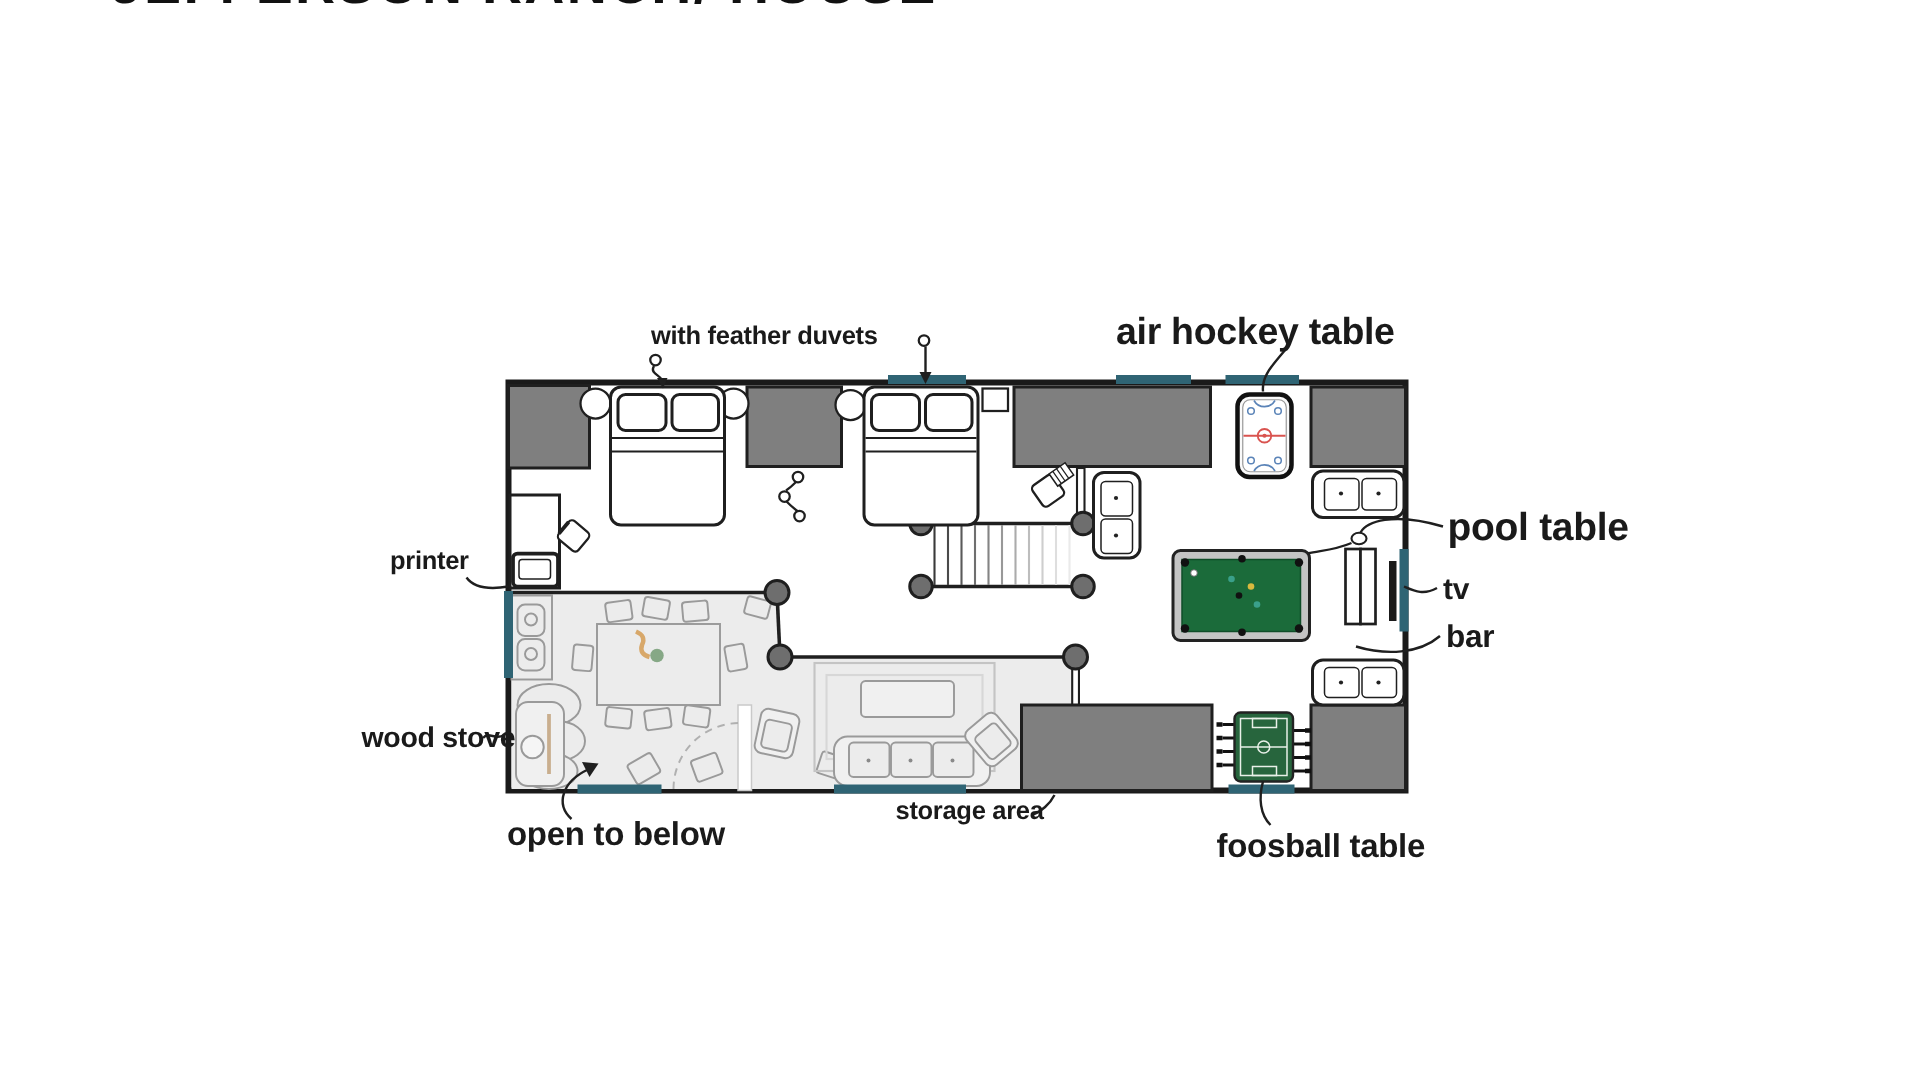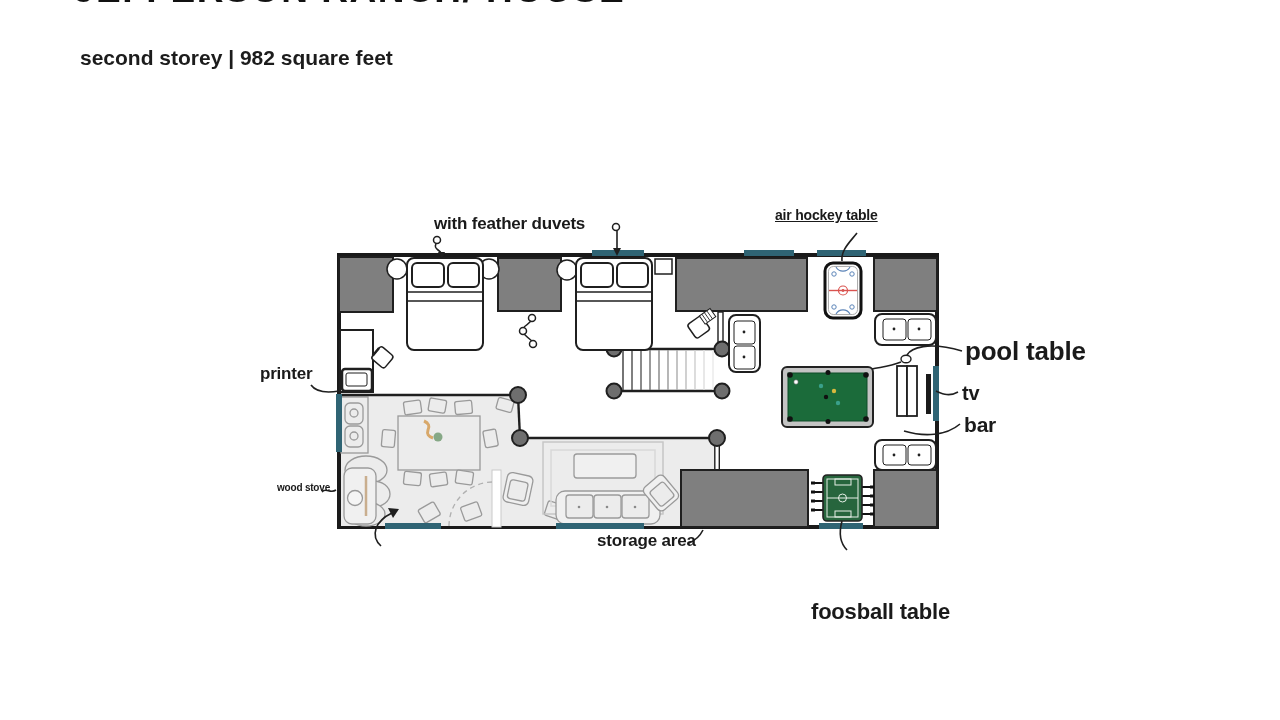--- a/index.html
+++ b/index.html
@@ -23,21 +23,20 @@
   .leader{fill:none;stroke:#1f1f1f;stroke-width:1.6;}
   .ahead{fill:#1f1f1f;stroke:none;}
   .dot{fill:#222;stroke:none;}
 </style>
 </head>
 <body>
 
 <div class="screen">
 
   <div class="title-cut">JEFFERSON RANCH/ HOUSE</div>
-  <div class="subtitle">second storey | 982 square feet</div>
 
   <svg width="1280" height="720" viewBox="0 0 1280 720">
 
     <rect class="wall-rect" x="339" y="255" width="598" height="272"></rect>
 
     <polygon class="below-fill" points="341,395 518,395 518,438 717,438 717,526 341,526"></polygon>
 
     <g>
       <rect class="bf" x="341" y="397" width="27" height="56"></rect>
       <rect class="bf" x="345" y="403" width="18" height="21" rx="5"></rect>
@@ -295,21 +294,22 @@
     <path class="leader" d="M 322 492 C 326 487 330 494 336 490"></path>
     <g>
       <path class="leader" d="M 381 546 C 370 536 375 521 392 513" stroke-width="2.2"></path>
       <polygon class="ahead" points="388,508 399,509 393,518"></polygon>
     </g>
     <path class="leader" d="M 689 543 C 694 541 700 536 703 530"></path>
     <path class="leader" d="M 847 550 C 840 543 839 532 842 521"></path>
   </svg>
 
   <div class="lbl" style="left:434px;top:214px;font-size:17px;text-align:right;">with feather duvets</div>
-  <div class="lbl" style="left:775px;top:207px;font-size:14px;text-decoration:underline;">air hockey table</div>
+  <div class="lbl" style="left:744px;top:207px;font-size:25px;">air hockey table</div>
   <div class="lbl" style="left:965px;top:336px;font-size:26px;text-align:center;">pool table</div>
   <div class="lbl" style="left:962px;top:382px;font-size:20px;">tv</div>
   <div class="lbl" style="left:964px;top:413px;font-size:21px;">bar</div>
   <div class="lbl" style="left:260px;top:364px;font-size:17px;">printer</div>
-  <div class="lbl" style="left:241px;top:482px;font-size:10px;margin-left:36px;">wood stove</div>
+  <div class="lbl" style="left:241px;top:482px;font-size:19px;">wood stove</div>
+  <div class="lbl" style="left:338px;top:543px;font-size:22px;">open to below</div>
   <div class="lbl" style="left:597px;top:531px;font-size:17px;">storage area</div>
-  <div class="lbl" style="left:811px;top:551px;font-size:22px;margin-top:48px;">foosball table</div>
+  <div class="lbl" style="left:811px;top:551px;font-size:22px;">foosball table</div>
 </div>
 
 </body></html>

